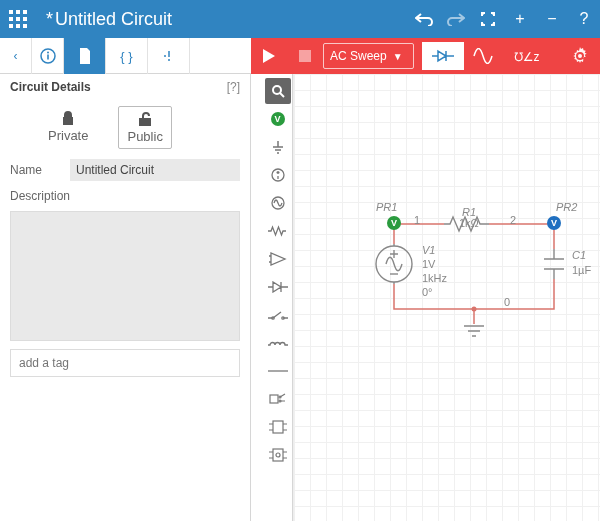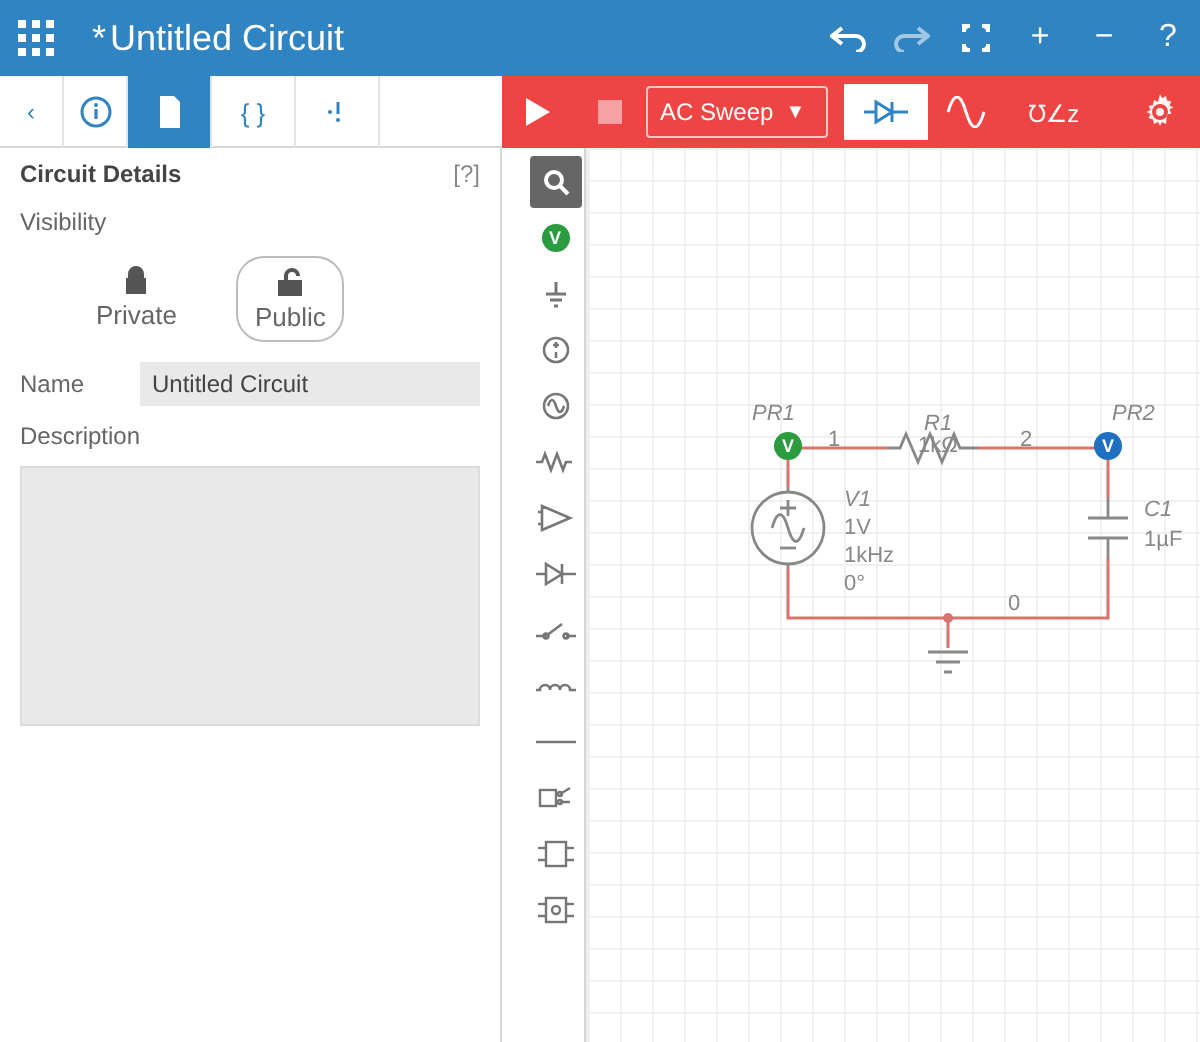--- a/index.html
+++ b/index.html
@@ -37,21 +37,21 @@
   
   .main { display:flex; height: calc(521px - 38px - 36px); gap: 12px; }
   .side { width: 251px; border-right:1px solid #d6d6d6; background:#fff; display:flex; flex-direction:column; }
   .side-header { display:flex; justify-content:space-between; padding:6px 10px 4px 10px; color:#444; }
   .side-header .h { font-weight:600; }
   .side-header .help { color:#888; }
   .side-body { padding: 6px 10px; display:flex; flex-direction:column; gap:8px; }
   .lbl { color:#666; font-size:12px; }
   .vis-row { display:flex; gap:22px; padding:2px 0 2px 30px; }
   .vis-opt { display:flex; flex-direction:column; align-items:center; gap:2px; padding:4px 8px; cursor:pointer; }
-  .vis-opt.active { border:1px solid #bbb; border-radius:14px; }
+  .vis-opt.active { border:1px solid #bbb; border-radius:2px; }
   .vis-opt svg { fill:#555; }
   .vis-opt span { color:#666; font-size:13px; }
   .name-row { display:flex; align-items:center; gap:8px; }
   .name-row .lbl { width: 52px; }
   .name-row input { flex:1; background:#e9e9e9; border:none; padding:4px 6px; font-size:12px; color:#444; }
   .desc { width: 100%; height: 130px; background:#e9e9e9; border:1px solid #dcdcdc; resize:none; }
   .tag { width:100%; border:1px solid #dcdcdc; padding:6px 8px; font-size:12px; color:#555; }
 
   
   .canvas-wrap { flex:1; display:flex; }
@@ -183,41 +183,41 @@
 </div>
 
 <div class="main">
 
   <div class="side">
     <div class="side-header">
       <span class="h">Circuit Details</span>
       <span class="help">[?]</span>
     </div>
     <div class="side-body">
-      <div class="lbl">Visibility</div>
       <div class="vis-row">
         <div class="vis-opt">
           <svg width="14" height="16" viewBox="0 0 14 16">
               <path d="M3 7V5a4 4 0 118 0v2h1v8H2V7z"></path>
             </svg>
           <span>Private</span>
         </div>
         <div class="vis-opt active">
           <svg width="16" height="16" viewBox="0 0 16 16">
               <path d="M5 7V5a4 4 0 118 0h-2a2 2 0 10-4 0v2h7v8H2V7z"></path>
             </svg>
           <span>Public</span>
         </div>
       </div>
       <div class="name-row">
         <span class="lbl">Name</span>
         <input type="text" value="Untitled Circuit" style="">
       </div>
       <div class="lbl">Description</div>
       <textarea class="desc" style=""></textarea>
+      <input class="tag" type="text" placeholder="add a tag" style="">
     </div>
   </div>
 
   <div class="canvas-wrap">
     <div class="palette">
       <div class="pal-btn search">
           <svg width="14" height="14" viewBox="0 0 14 14" stroke-width="2">
             <circle cx="6" cy="6" r="4"></circle>
             <path d="M9 9l4 4"></path>
           </svg>

